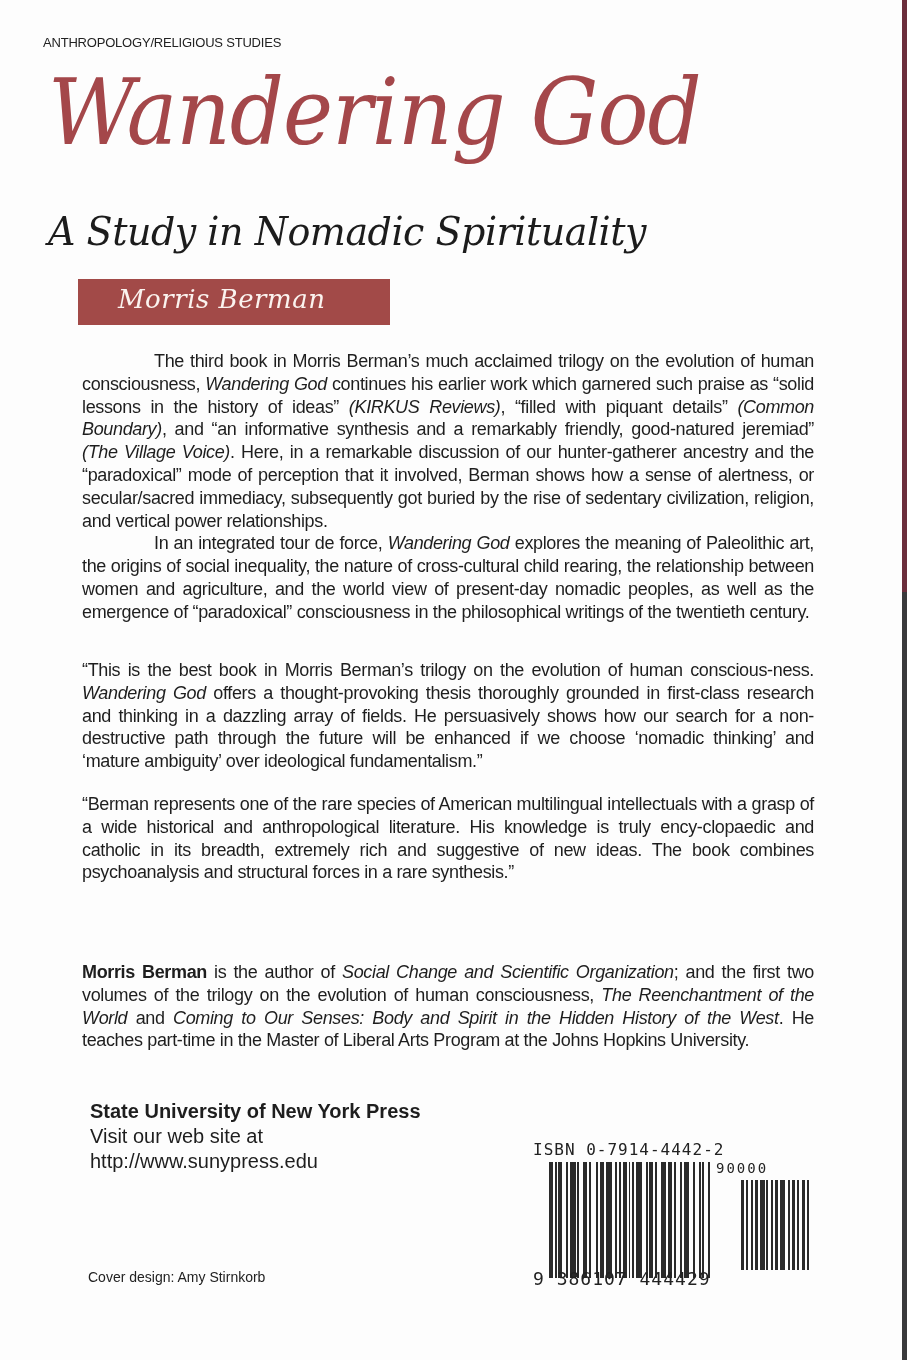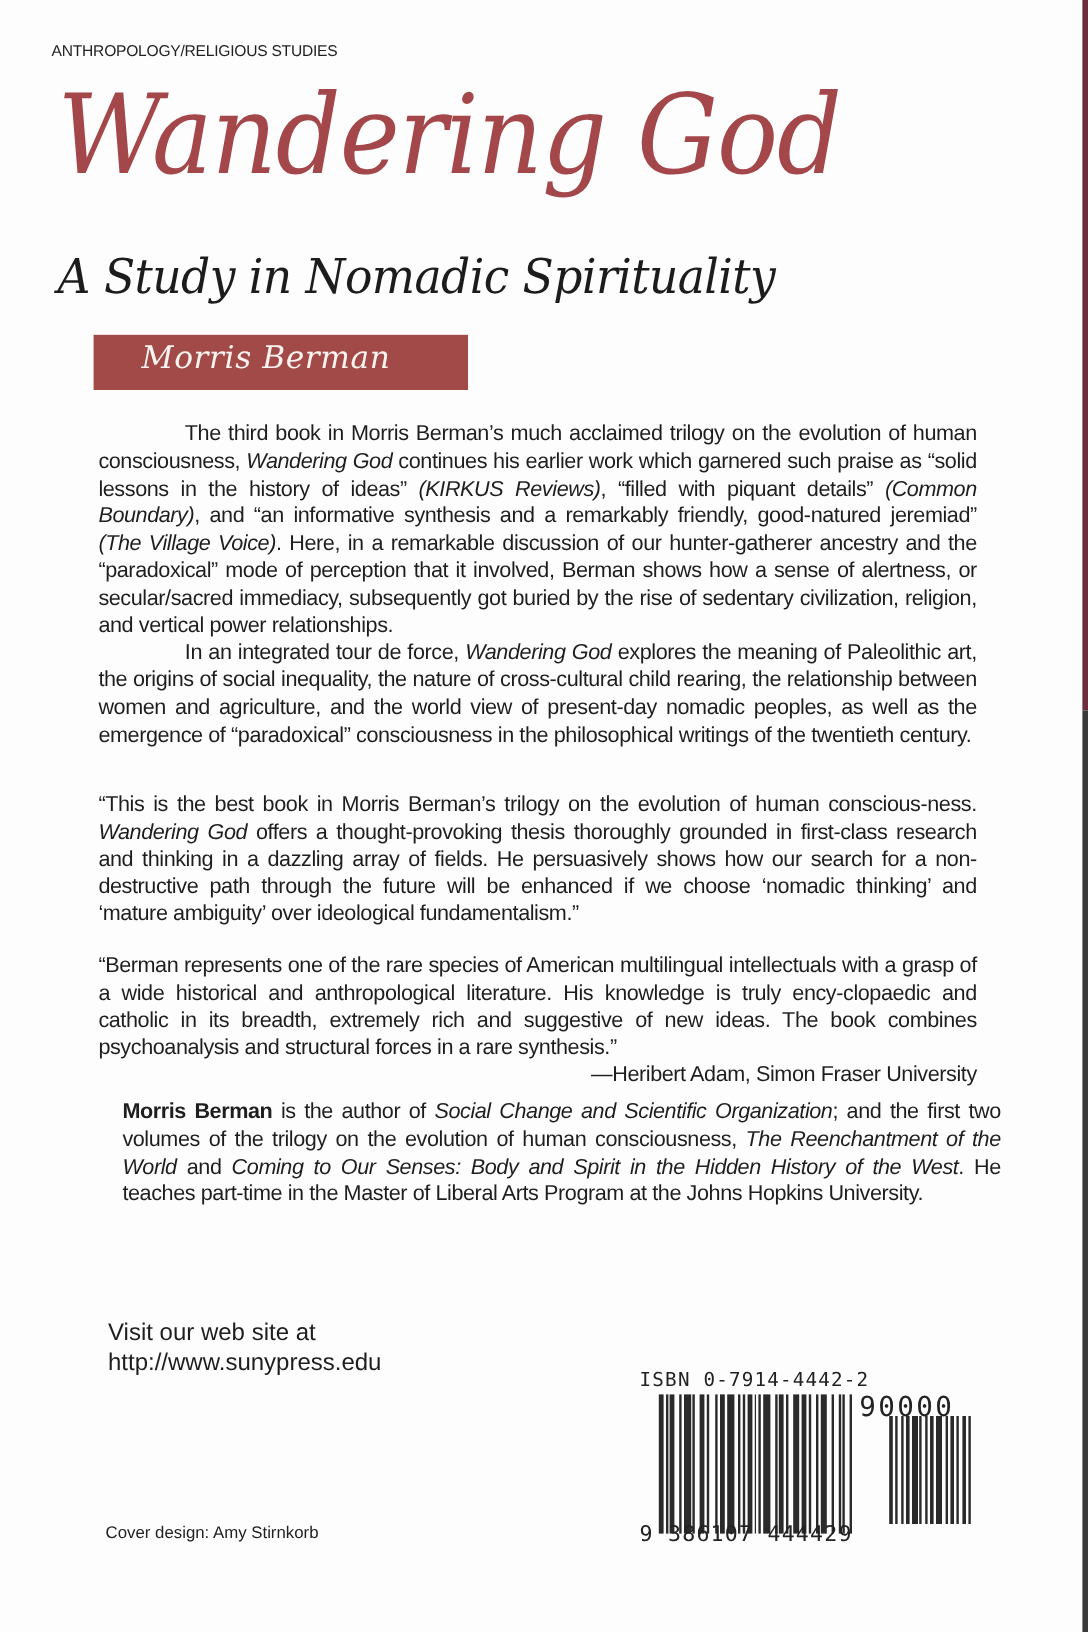--- a/index.html
+++ b/index.html
@@ -41,29 +41,29 @@
     font-family: "Liberation Sans", sans-serif;
     font-size: 18px; line-height: 22.8px; color: #1e1e1e;
     text-align: justify; letter-spacing: -0.35px;
   }
   .body-text p { margin: 0; }
   .indent { text-indent: 72px; }
   .attrib { text-align: right; }
   .p1 { top: 350px; }
   .q1 { top: 659px; }
   .q2 { top: 793px; }
-  .bio { top: 915px; margin-left: 20px; }
+  .bio { top: 961px; }
 
   .publisher { position: absolute; left: 90px; top: 1099px; font-size: 20px; line-height: 25px; color: #1e1e1e; }
   .publisher .name { font-weight: bold; }
   .cover-design { position: absolute; left: 88px; top: 1269px; font-size: 14px; color: #222; text-align: center; }
 
   .barcode-wrap { position: absolute; left: 533px; top: 1140px; width: 290px; height: 160px; }
   .isbn-label { position: absolute; left: 0; top: 0; font-family: "DejaVu Sans Mono", monospace; font-size: 16px; letter-spacing: 1px; color: #222; }
-  .price-code { position: absolute; left: 183px; top: 20px; font-family: "DejaVu Sans Mono", monospace; font-size: 23px; letter-spacing: 2px; color: #222; }
+  .price-code { position: absolute; left: 183px; top: 20px; font-family: "DejaVu Sans Mono", monospace; font-size: 14px; letter-spacing: 2px; color: #222; }
   .ean-digits { position: absolute; left: 0; top: 128px; font-family: "DejaVu Sans Mono", monospace; font-size: 18px; letter-spacing: 1px; color: #222; }
   .bars-main { position: absolute; left: 16px; top: 22px; width: 178px; height: 116px; display: flex; align-items: stretch; gap: 0; }
   .bars-addon { position: absolute; left: 208px; top: 40px; width: 76px; height: 90px; display: flex; align-items: stretch; }
   .bar { background: #2a2a2a; }
   .gap { background: transparent; }
 </style>
 </head>
 <body>
 
 <div class="spine-top"></div>
@@ -82,28 +82,28 @@
   <p class="indent"><span>The third book in Morris Berman’s much acclaimed trilogy on the evolution of human consciousness, </span><i>Wandering God</i><span> continues his earlier work which garnered such praise as “solid lessons in the history of ideas” </span><i>(KIRKUS Reviews)</i><span>, “filled with piquant details” </span><i>(Common Boundary)</i><span>, and “an informative synthesis and a remarkably friendly, good-natured jeremiad” </span><i>(The Village Voice)</i><span>. Here, in a remarkable discussion of our hunter-gatherer ancestry and the “paradoxical” mode of perception that it involved, Berman shows how a sense of alertness, or secular/sacred immediacy, subsequently got buried by the rise of sedentary civilization, religion, and vertical power relationships.</span></p>
   <p class="indent"><span>In an integrated tour de force, </span><i>Wandering God</i><span> explores the meaning of Paleolithic art, the origins of social inequality, the nature of cross-cultural child rearing, the relationship between women and agriculture, and the world view of present-day nomadic peoples, as well as the emergence of “paradoxical” consciousness in the philosophical writings of the twentieth century.</span></p>
 </div>
 
 <div class="body-text q1">
   <p><span>“This is the best book in Morris Berman’s trilogy on the evolution of human conscious-ness. </span><i>Wandering God</i><span> offers a thought-provoking thesis thoroughly grounded in first-class research and thinking in a dazzling array of fields. He persuasively shows how our search for a non-destructive path through the future will be enhanced if we choose ‘nomadic thinking’ and ‘mature ambiguity’ over ideological fundamentalism.”</span></p>
 </div>
 
 <div class="body-text q2">
   <p><span>“Berman represents one of the rare species of American multilingual intellectuals with a grasp of a wide historical and anthropological literature. His knowledge is truly ency-clopaedic and catholic in its breadth, extremely rich and suggestive of new ideas. The book combines psychoanalysis and structural forces in a rare synthesis.”</span></p>
-  <p class="attrib">—Heribert Adam, Simon Fraser University</p>
 </div>
 
 <div class="body-text bio">
   <p><b>Morris Berman</b><span> is the author of </span><i>Social Change and Scientific Organization</i><span>; and the first two volumes of the trilogy on the evolution of human consciousness, </span><i>The Reenchantment of the World</i><span> and </span><i>Coming to Our Senses: Body and Spirit in the Hidden History of the West</i><span>. He teaches part-time in the Master of Liberal Arts Program at the Johns Hopkins University.</span></p>
 </div>
 
 <div class="publisher">
+  <div class="name">State University of New York Press</div>
   <div>Visit our web site at</div>
   <div>http://www.sunypress.edu</div>
 </div>
 
 <div class="cover-design">Cover design: Amy Stirnkorb</div>
 
 <div class="barcode-wrap">
   <div class="isbn-label">ISBN 0-7914-4442-2</div>
   <div class="price-code">90000</div>
   <div class="bars-main" id="bars-main">

